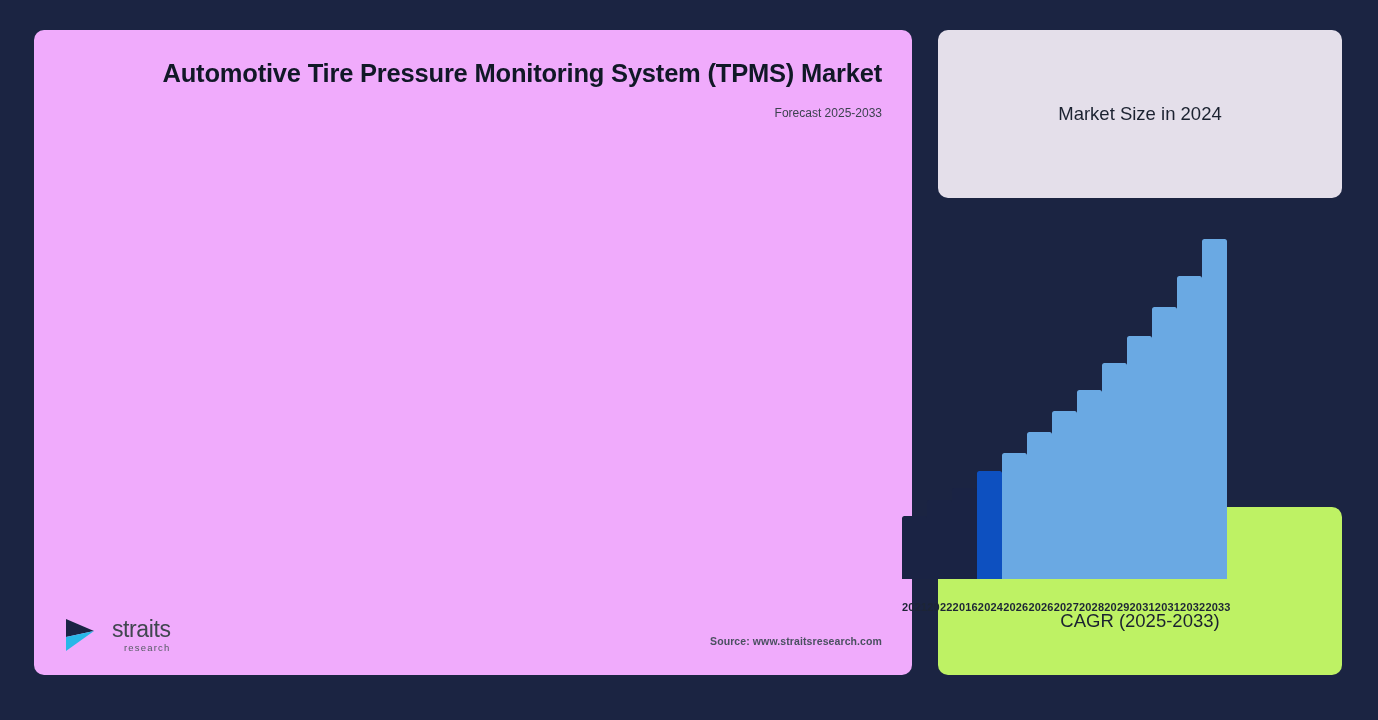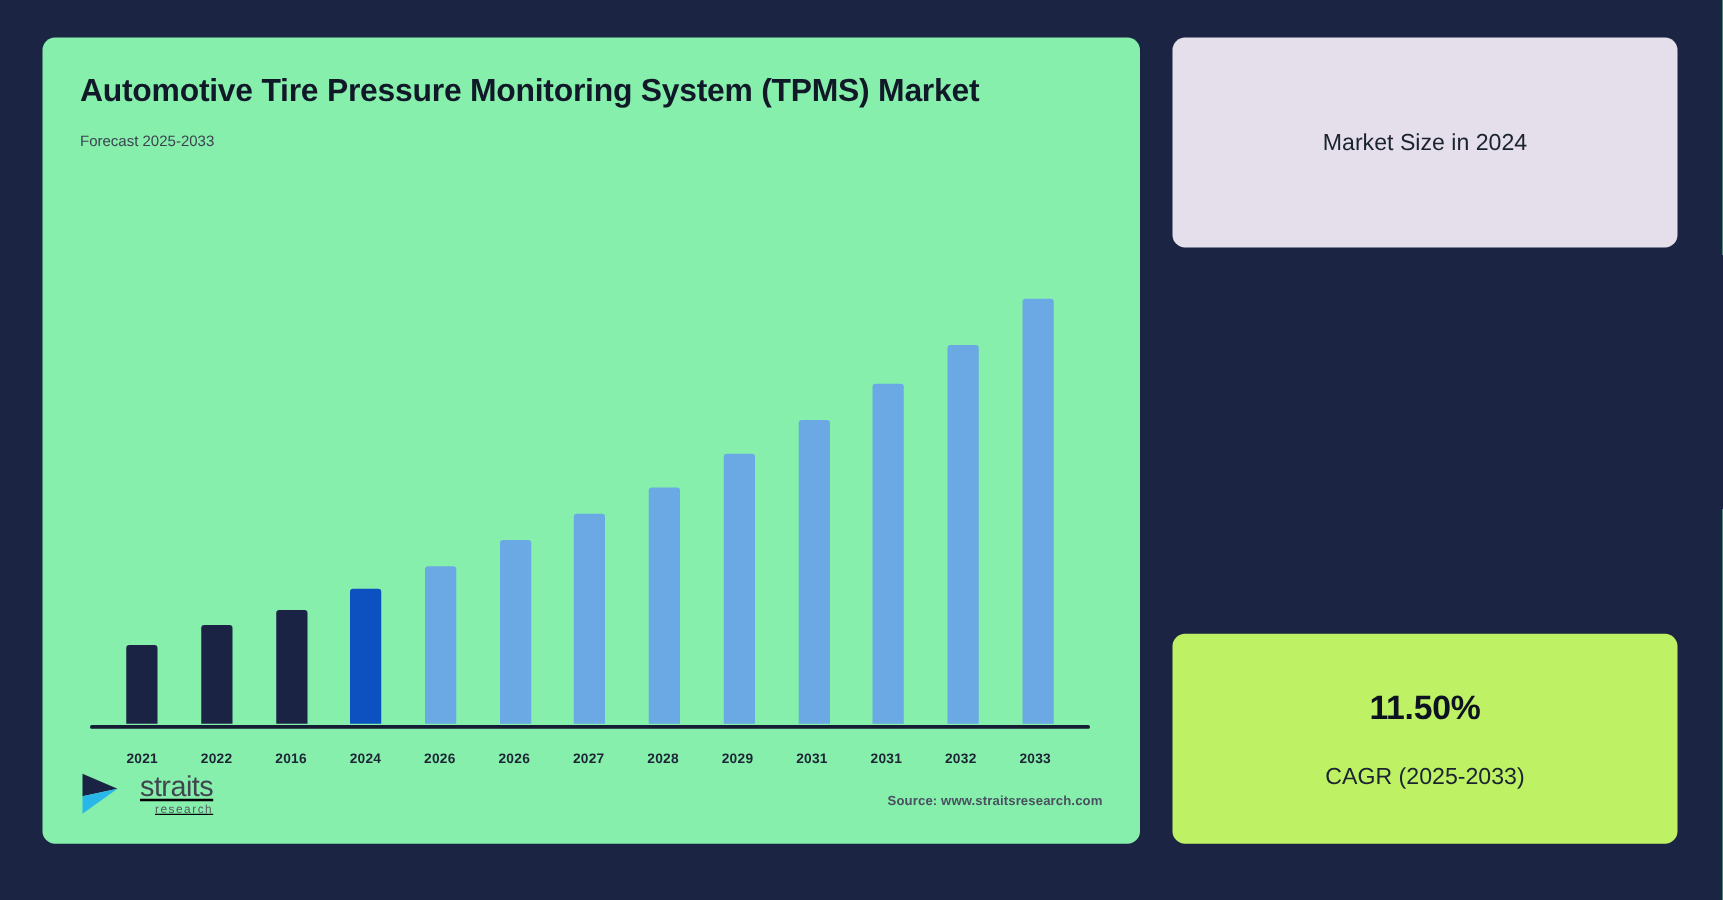--- a/index.html
+++ b/index.html
@@ -23,26 +23,27 @@
     display: flex;
     align-items: flex-start;
     padding: 30px 36px 30px 34px;
     gap: 26px;
   }
 
   
   .chart-panel {
     width: 878px;
     height: 645px;
-    background: #86efac;
+    background: #f0abfc;
     border-radius: 10px;
     padding: 28px 30px 18px 30px;
     display: flex;
     flex-direction: column;
     position: relative;
+    align-items: flex-end;
   }
 
   .chart-title {
     font-size: 25.5px;
     font-weight: bold;
     color: #111827;
     line-height: 1.22;
     letter-spacing: -0.2px;
     max-width: 790px;
   }
@@ -126,21 +127,20 @@
     bottom: 22px;
     display: flex;
     align-items: flex-end;
     justify-content: space-between;
   }
 
   .logo {
     display: flex;
     align-items: center;
     gap: 8px;
-    text-decoration: underline;
   }
 
   .logo-mark {
     width: 40px;
     height: 36px;
     flex: none;
   }
 
   .logo-text {
     display: flex;

